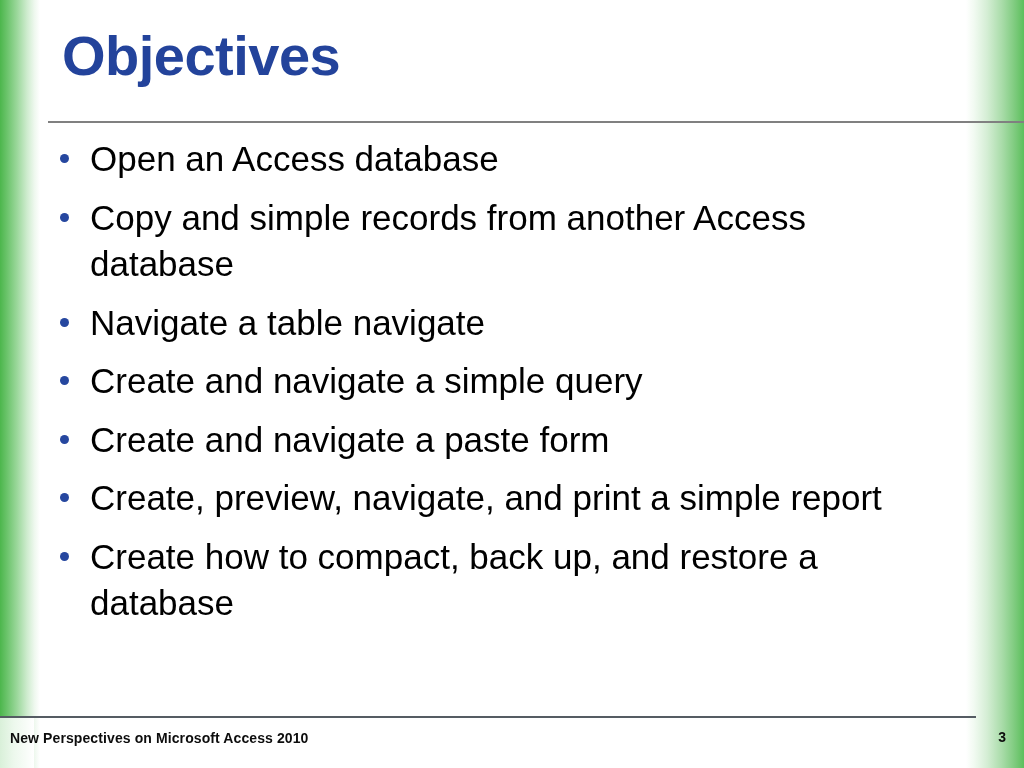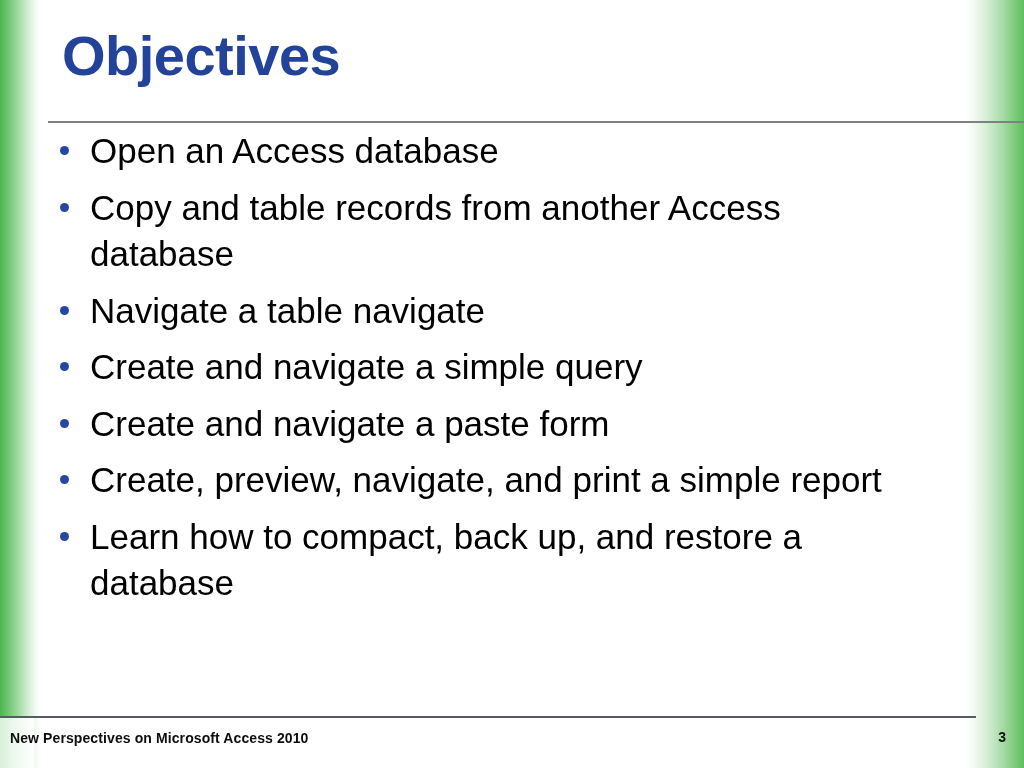--- a/index.html
+++ b/index.html
@@ -86,21 +86,21 @@
     position: absolute;
     left: 48px;
     top: 124px;
     width: 905px;
     height: 588px;
     overflow: hidden;
   }
   .bullet-row {
     display: flex;
     align-items: flex-start;
-    margin: 4px 0 10px 0;
+    margin: 12px 0 10px 0;
   }
   .bullet-dot {
     flex: 0 0 auto;
     width: 9px;
     height: 9px;
     border-radius: 50%;
     background: #26479f;
     margin: 18px 21px 0 12px;
   }
   .bullet-text {
@@ -161,21 +161,21 @@
 
   <div class="body">
 
     <div class="bullet-row">
       <span class="bullet-dot"></span>
       <span class="bullet-text">Open an Access database</span>
     </div>
 
     <div class="bullet-row">
       <span class="bullet-dot"></span>
-      <span class="bullet-text">Copy and table records from another Access database</span>
+      <span class="bullet-text">Copy and simple records from another Access database</span>
     </div>
 
     <div class="bullet-row">
       <span class="bullet-dot"></span>
       <span class="bullet-text">Navigate a table navigate</span>
     </div>
 
     <div class="bullet-row">
       <span class="bullet-dot"></span>
       <span class="bullet-text">Create and navigate a simple query</span>
@@ -186,21 +186,21 @@
       <span class="bullet-text">Create and navigate a paste form</span>
     </div>
 
     <div class="bullet-row">
       <span class="bullet-dot"></span>
       <span class="bullet-text">Create, preview, navigate, and print a simple report</span>
     </div>
 
     <div class="bullet-row">
       <span class="bullet-dot"></span>
-      <span class="bullet-text">Learn how to compact, back up, and restore a database</span>
+      <span class="bullet-text">Create how to compact, back up, and restore a database</span>
     </div>
 
   </div>
 
   <div class="rule-bottom"></div>
   <div class="footer-band-left"></div>
 
   <div class="footer-text">New Perspectives on Microsoft Access 2010</div>
 
   <div class="page-number">3</div>

